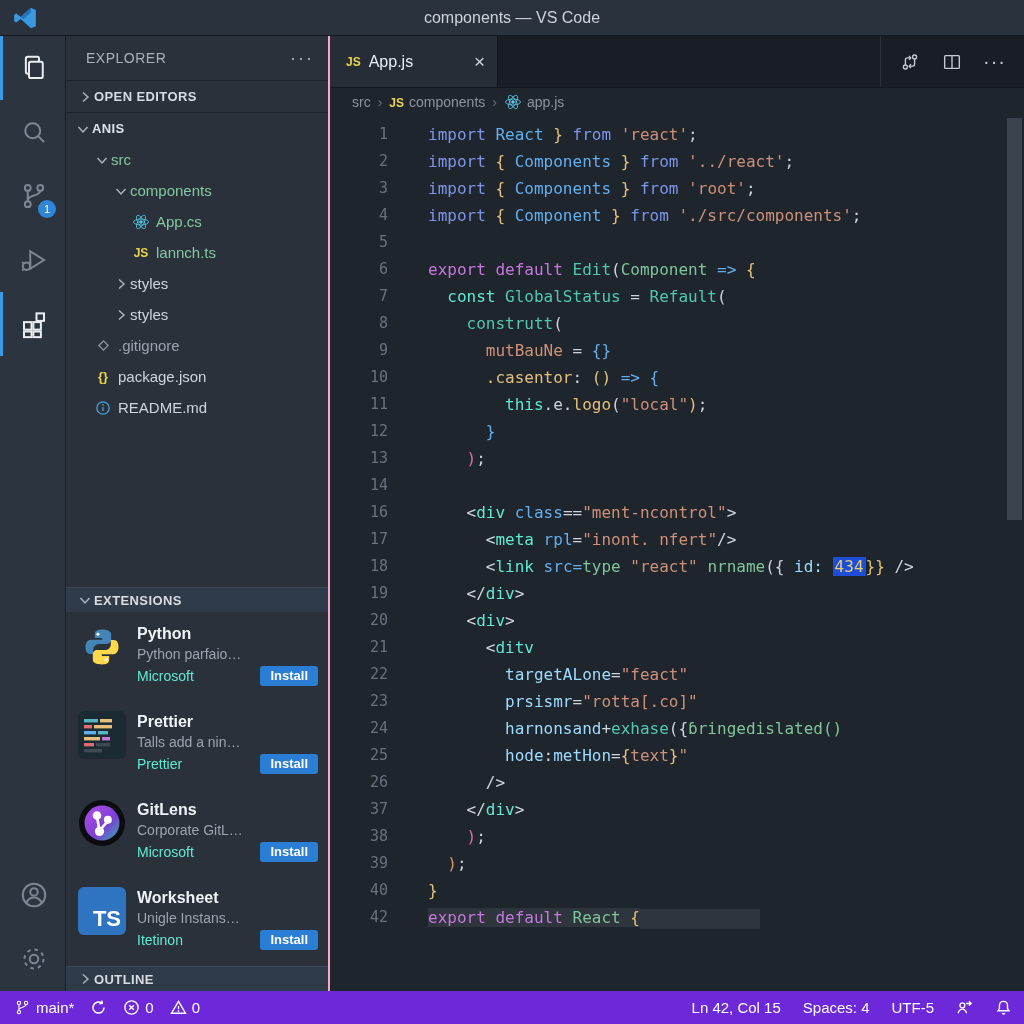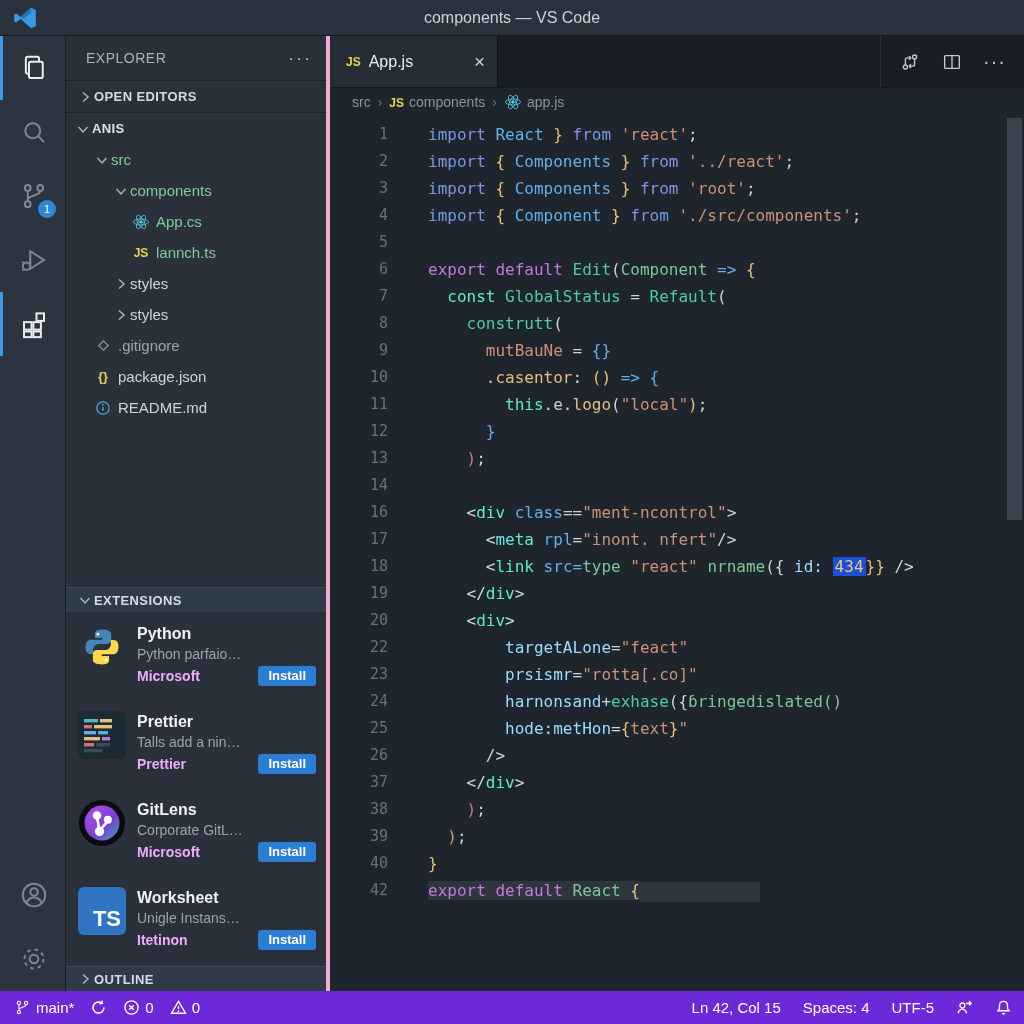--- a/index.html
+++ b/index.html
@@ -22,21 +22,21 @@
     color:#7d8792; border-left:3px solid transparent; position:relative; cursor:pointer; }
   .ab-item.active { color:#e9edf2; border-left:3px solid #3f9ae5; }
   .ab-item svg { width:30px; height:30px; }
   .ab-badge { position:absolute; right:9px; bottom:10px; background:#2e87d6; color:#fff;
     font-size:11px; width:18px; height:18px; border-radius:50%; display:flex;
     align-items:center; justify-content:center; }
   .ab-spacer { flex:1; }
 
   
   .sidebar { width:264px; background:#2a313b; display:flex; flex-direction:column;
-    border-right:4px solid #f9a8d4; }
+    border-right:2px solid #f9a8d4; }
   .sb-header { height:44px; display:flex; align-items:center; padding:0 14px 0 20px;
     color:#aab3bd; font-size:14px; letter-spacing:.5px; }
   .sb-header .dots { margin-left:auto; color:#aab3bd; font-size:18px; letter-spacing:2px; cursor:pointer; }
   .sb-row { height:31px; display:flex; align-items:center; color:#cfd6dd; font-size:15px; cursor:pointer; }
   .sb-row.bold { font-weight:bold; font-size:13px; letter-spacing:.4px; color:#d6dce2; }
   .open-editors { border-top:1px solid #1d232b; border-bottom:1px solid #1d232b; padding-left:10px; height:33px;}
   .chev { display:inline-flex; width:18px; justify-content:center; color:#aab3bd; flex:0 0 18px; }
   .tree-row .icon { width:20px; display:inline-flex; justify-content:center; margin-right:6px; flex:0 0 20px; font-size:12px;}
   .spacer { flex:1; }
   .panel-header { height:25px; background:#303b49; border-top:1px solid #3c4857;
@@ -44,21 +44,21 @@
     letter-spacing:.4px; padding-left:10px; cursor:pointer; flex:0 0 25px;}
   #extlist { overflow:hidden; flex:0 0 354px; }
   .ext-item { display:flex; padding:11px 10px 9px 12px; height:88px; cursor:pointer; }
   .ext-icon { width:48px; height:48px; flex:0 0 48px; margin-right:11px; border-radius:6px;
     display:flex; align-items:center; justify-content:center; overflow:hidden; }
   .ext-body { flex:1; min-width:0; }
   .ext-name { color:#f0f3f6; font-weight:bold; font-size:16px; line-height:21px; }
   .ext-desc { color:#9aa4af; font-size:14px; line-height:20px; white-space:nowrap;
     overflow:hidden; text-overflow:ellipsis; }
   .ext-foot { display:flex; align-items:center; margin-top:2px; }
-  .ext-pub { color:#f0abfc; font-size:14px; flex:1; white-space:nowrap; overflow:hidden;font-weight:bold; }
+  .ext-pub { color:#5eead4; font-size:14px; flex:1; white-space:nowrap; overflow:hidden; }
   .ext-install { background:#2a7fd4; color:#fff; font-size:13px; font-weight:bold;
     padding:2px 10px 3px; border-radius:3px; border:none; cursor:pointer; }
   .ts-box { width:48px; height:48px; background:#2f74c0; color:#fff; font-weight:bold;
     font-size:22px; display:flex; align-items:flex-end; justify-content:flex-end;
     padding:0 5px 3px 0; border-radius:3px; font-family:"Liberation Sans",sans-serif;}
   .gl-circle { width:46px; height:46px; border-radius:50%; background:#0b0b10;
     display:flex; align-items:center; justify-content:center; }
 
   
   .editor { flex:1; display:flex; flex-direction:column; background:#1f252d; min-width:0; }
@@ -501,20 +501,24 @@
    </div>
           <div class="line">
      <span class="ln">19</span>
      <span class="lc"><span class="c-wh">    &lt;/</span><span class="c-tag">div</span><span class="c-wh">&gt;</span></span>
    </div>
           <div class="line">
      <span class="ln">20</span>
      <span class="lc"><span class="c-wh">    &lt;</span><span class="c-tag">div</span><span class="c-wh">&gt;</span></span>
    </div>
           <div class="line">
+     <span class="ln">21</span>
+     <span class="lc"><span class="c-wh">      &lt;</span><span class="c-tag">ditv</span></span>
+   </div>
+          <div class="line">
      <span class="ln">22</span>
      <span class="lc"><span class="c-wh">        </span><span class="c-attr">targetALone</span><span class="c-wh">=</span><span class="c-str">"feact"</span></span>
    </div>
           <div class="line">
      <span class="ln">23</span>
      <span class="lc"><span class="c-wh">        </span><span class="c-attr">prsismr</span><span class="c-wh">=</span><span class="c-str">"rotta[.co]"</span></span>
    </div>
           <div class="line">
      <span class="ln">24</span>
      <span class="lc"><span class="c-wh">        </span><span class="c-attr">harnonsand</span><span class="c-wh">+</span><span class="c-teal">exhase</span><span class="c-wh">({</span><span class="c-grn">ɓringedislated()</span></span>

